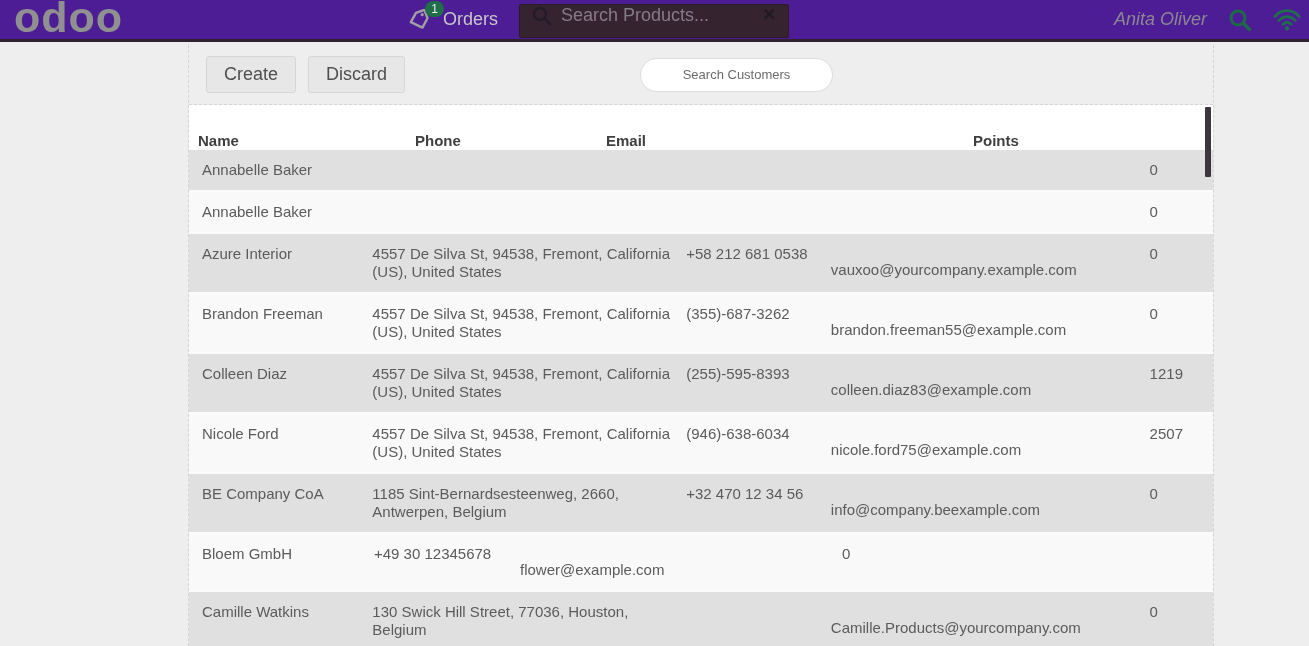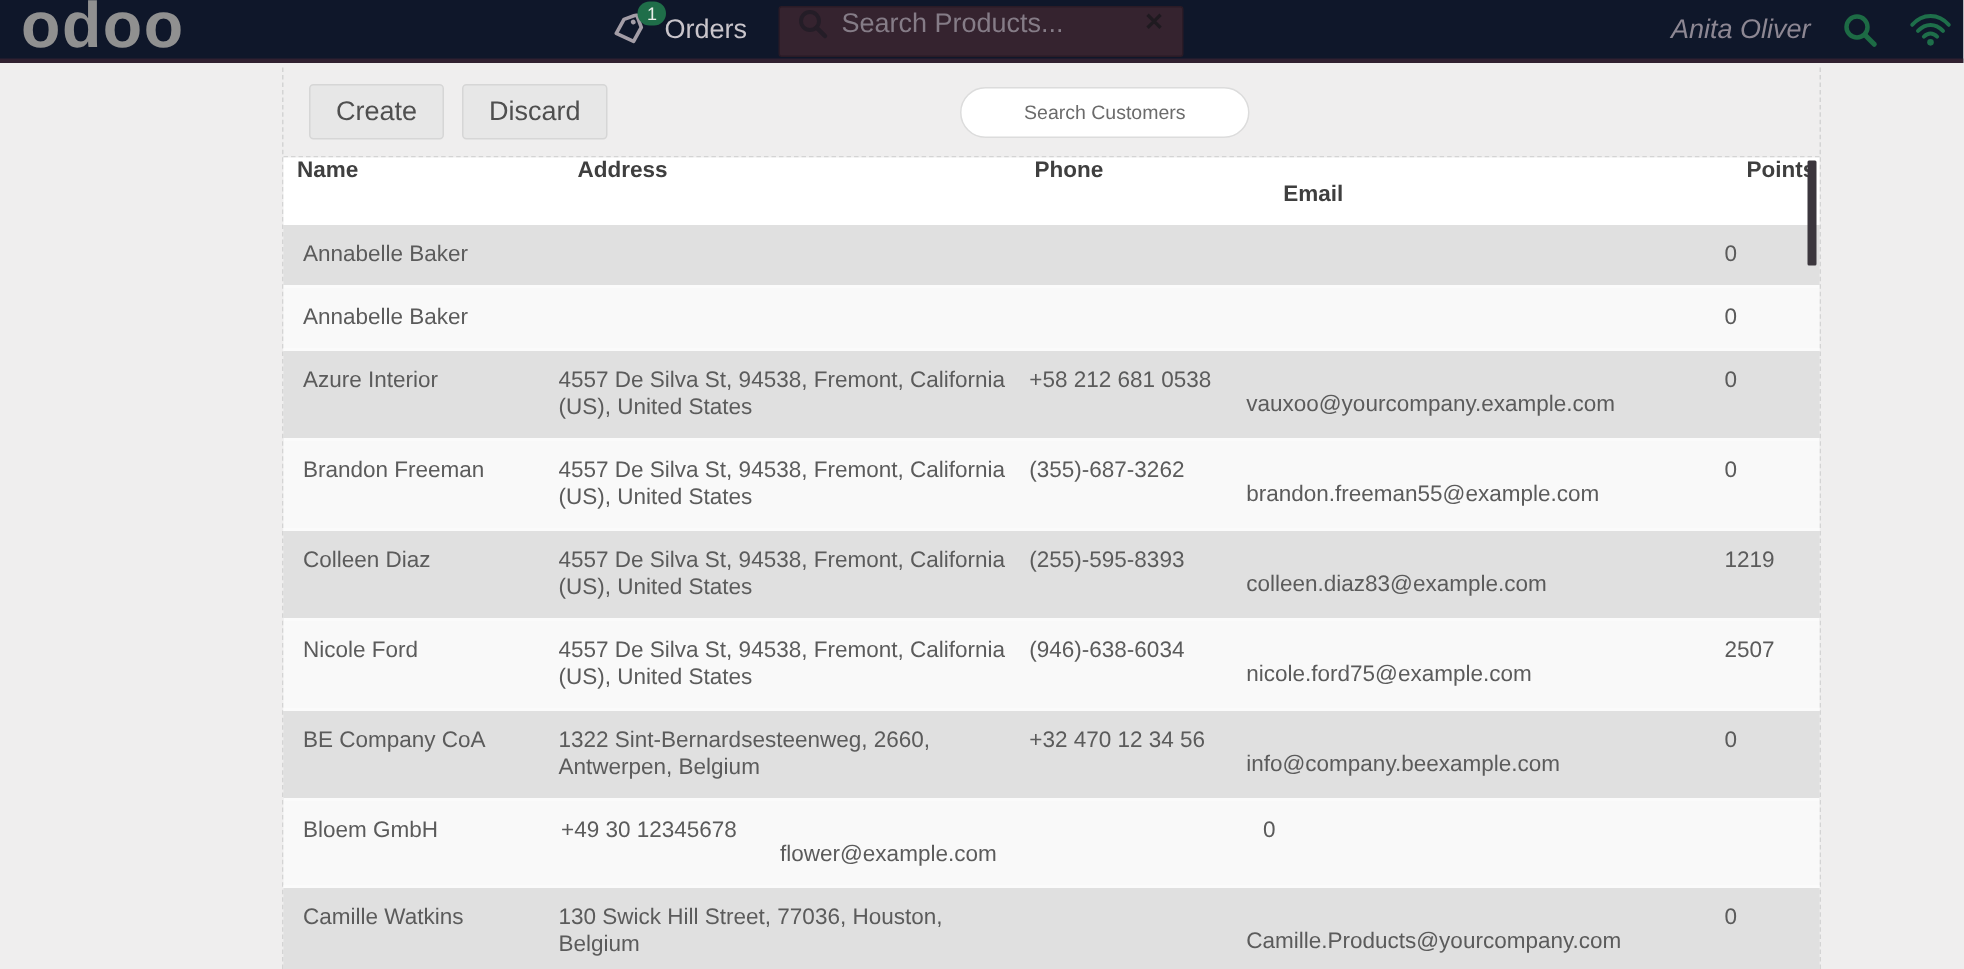--- a/index.html
+++ b/index.html
@@ -1,20 +1,20 @@
 <!DOCTYPE html>
 <html><head>
 <meta charset="utf-8">
 <style>
   * { margin:0; padding:0; box-sizing:border-box; }
   html,body { width:1309px; height:646px; overflow:hidden; background:#efeeee;
               font-family:"Liberation Sans", sans-serif; }
 
   
-  .topbar { position:relative; width:100%; height:42px; background:#0f172a;
+  .topbar { position:relative; width:100%; height:42px; background:#4c1d95;
             border-bottom:3px solid #302030; }
   .logo { position:absolute; left:14px; top:-7px; height:49px; overflow:hidden;
           font-size:43px; font-weight:bold; letter-spacing:1px; color:#909090; line-height:49px; }
   .orders { position:absolute; left:408px; top:0; height:39px; display:flex; align-items:center; gap:9px; cursor:pointer; }
   .orders-iconwrap { position:relative; width:26px; height:26px; margin-top:4px; }
   .orders-badge { position:absolute; top:-8px; right:-10px; background:#1f6e49; color:#e9efe9;
                   font-size:12px; line-height:16px; padding:0 6px; border-radius:9px; }
   .orders-label { color:#c9c5cb; font-size:18px; }
   .searchbox { position:absolute; left:519px; top:4px; width:270px; height:34px;
                background:#35232f; border:1px solid #2a1b26; border-radius:2px;
@@ -34,21 +34,21 @@
   .btn-create { margin-left:17px; }
   .btn-discard { margin-left:12px; }
   .pill-search { margin:0 auto; width:193px; height:34px; background:#ffffff;
                  border:1px solid #dcdcdc; border-radius:17px; text-align:center;
                  font-size:13px; color:#6b6b6b; line-height:32px;
                  font-family:"Liberation Sans",sans-serif; cursor:text; }
   .pill-spacer { width:145px; }
 
   
   .table { position:relative; width:100%; }
-  .thead { background:#ffffff; height:45px; display:flex; align-items:flex-start;
+  .thead { background:#ffffff; height:45px; display:flex; align-items:flex-end;
            font-weight:bold; font-size:15px; color:#3f3f3f;gap:45px; }
   .trow { display:flex; font-size:15px; color:#5b5b5b; padding:11px 4px;
           border-bottom:2px solid #fbfbfb; min-height:42px; cursor:pointer; }
   .rows .trow:nth-child(odd) { background:#e0e0e0; }
   .rows .trow:nth-child(even) { background:#f9f9f9; }
   .cell { line-height:18px; padding-right:12px; }
   .c-name    { width:181px; padding-left:9px; }
   .c-address { width:317px; }
   .c-phone   { width:146px; }
   .c-email   { width:322px;margin-top:16px; }
@@ -111,21 +111,20 @@
   <div class="toolbar">
     <button class="btn btn-create">Create</button>
     <button class="btn btn-discard">Discard</button>
     <div class="pill-search">Search Customers</div>
     <div class="pill-spacer"></div>
   </div>
 
   <div class="table">
     <div class="thead">
       <div class="cell c-name">Name</div>
-      <div class="cell c-address">Address</div>
       <div class="cell c-phone">Phone</div>
       <div class="cell c-email">Email</div>
       <div class="cell c-points">Points</div>
     </div>
     <div class="rows">
   <div class="trow">
     <div class="cell c-name">Annabelle Baker</div>
     <div class="cell c-address"></div>
     <div class="cell c-phone"></div>
     <div class="cell c-email"></div>
@@ -167,21 +166,21 @@
   <div class="trow">
     <div class="cell c-name">Nicole Ford</div>
     <div class="cell c-address">4557 De Silva St, 94538, Fremont, California (US), United States</div>
     <div class="cell c-phone">(946)-638-6034</div>
     <div class="cell c-email">nicole.ford75@example.com</div>
     <div class="cell c-points">2507</div>
   </div>
 
   <div class="trow">
     <div class="cell c-name">BE Company CoA</div>
-    <div class="cell c-address">1322 Sint-Bernardsesteenweg, 2660, Antwerpen, Belgium</div>
+    <div class="cell c-address">1185 Sint-Bernardsesteenweg, 2660, Antwerpen, Belgium</div>
     <div class="cell c-phone">+32 470 12 34 56</div>
     <div class="cell c-email">info@company.beexample.com</div>
     <div class="cell c-points">0</div>
   </div>
 
   <div class="trow">
     <div class="cell c-name">Bloem GmbH</div>
     <div class="cell c-phone">+49 30 12345678</div>
     <div class="cell c-email">flower@example.com</div>
     <div class="cell c-points">0</div>

